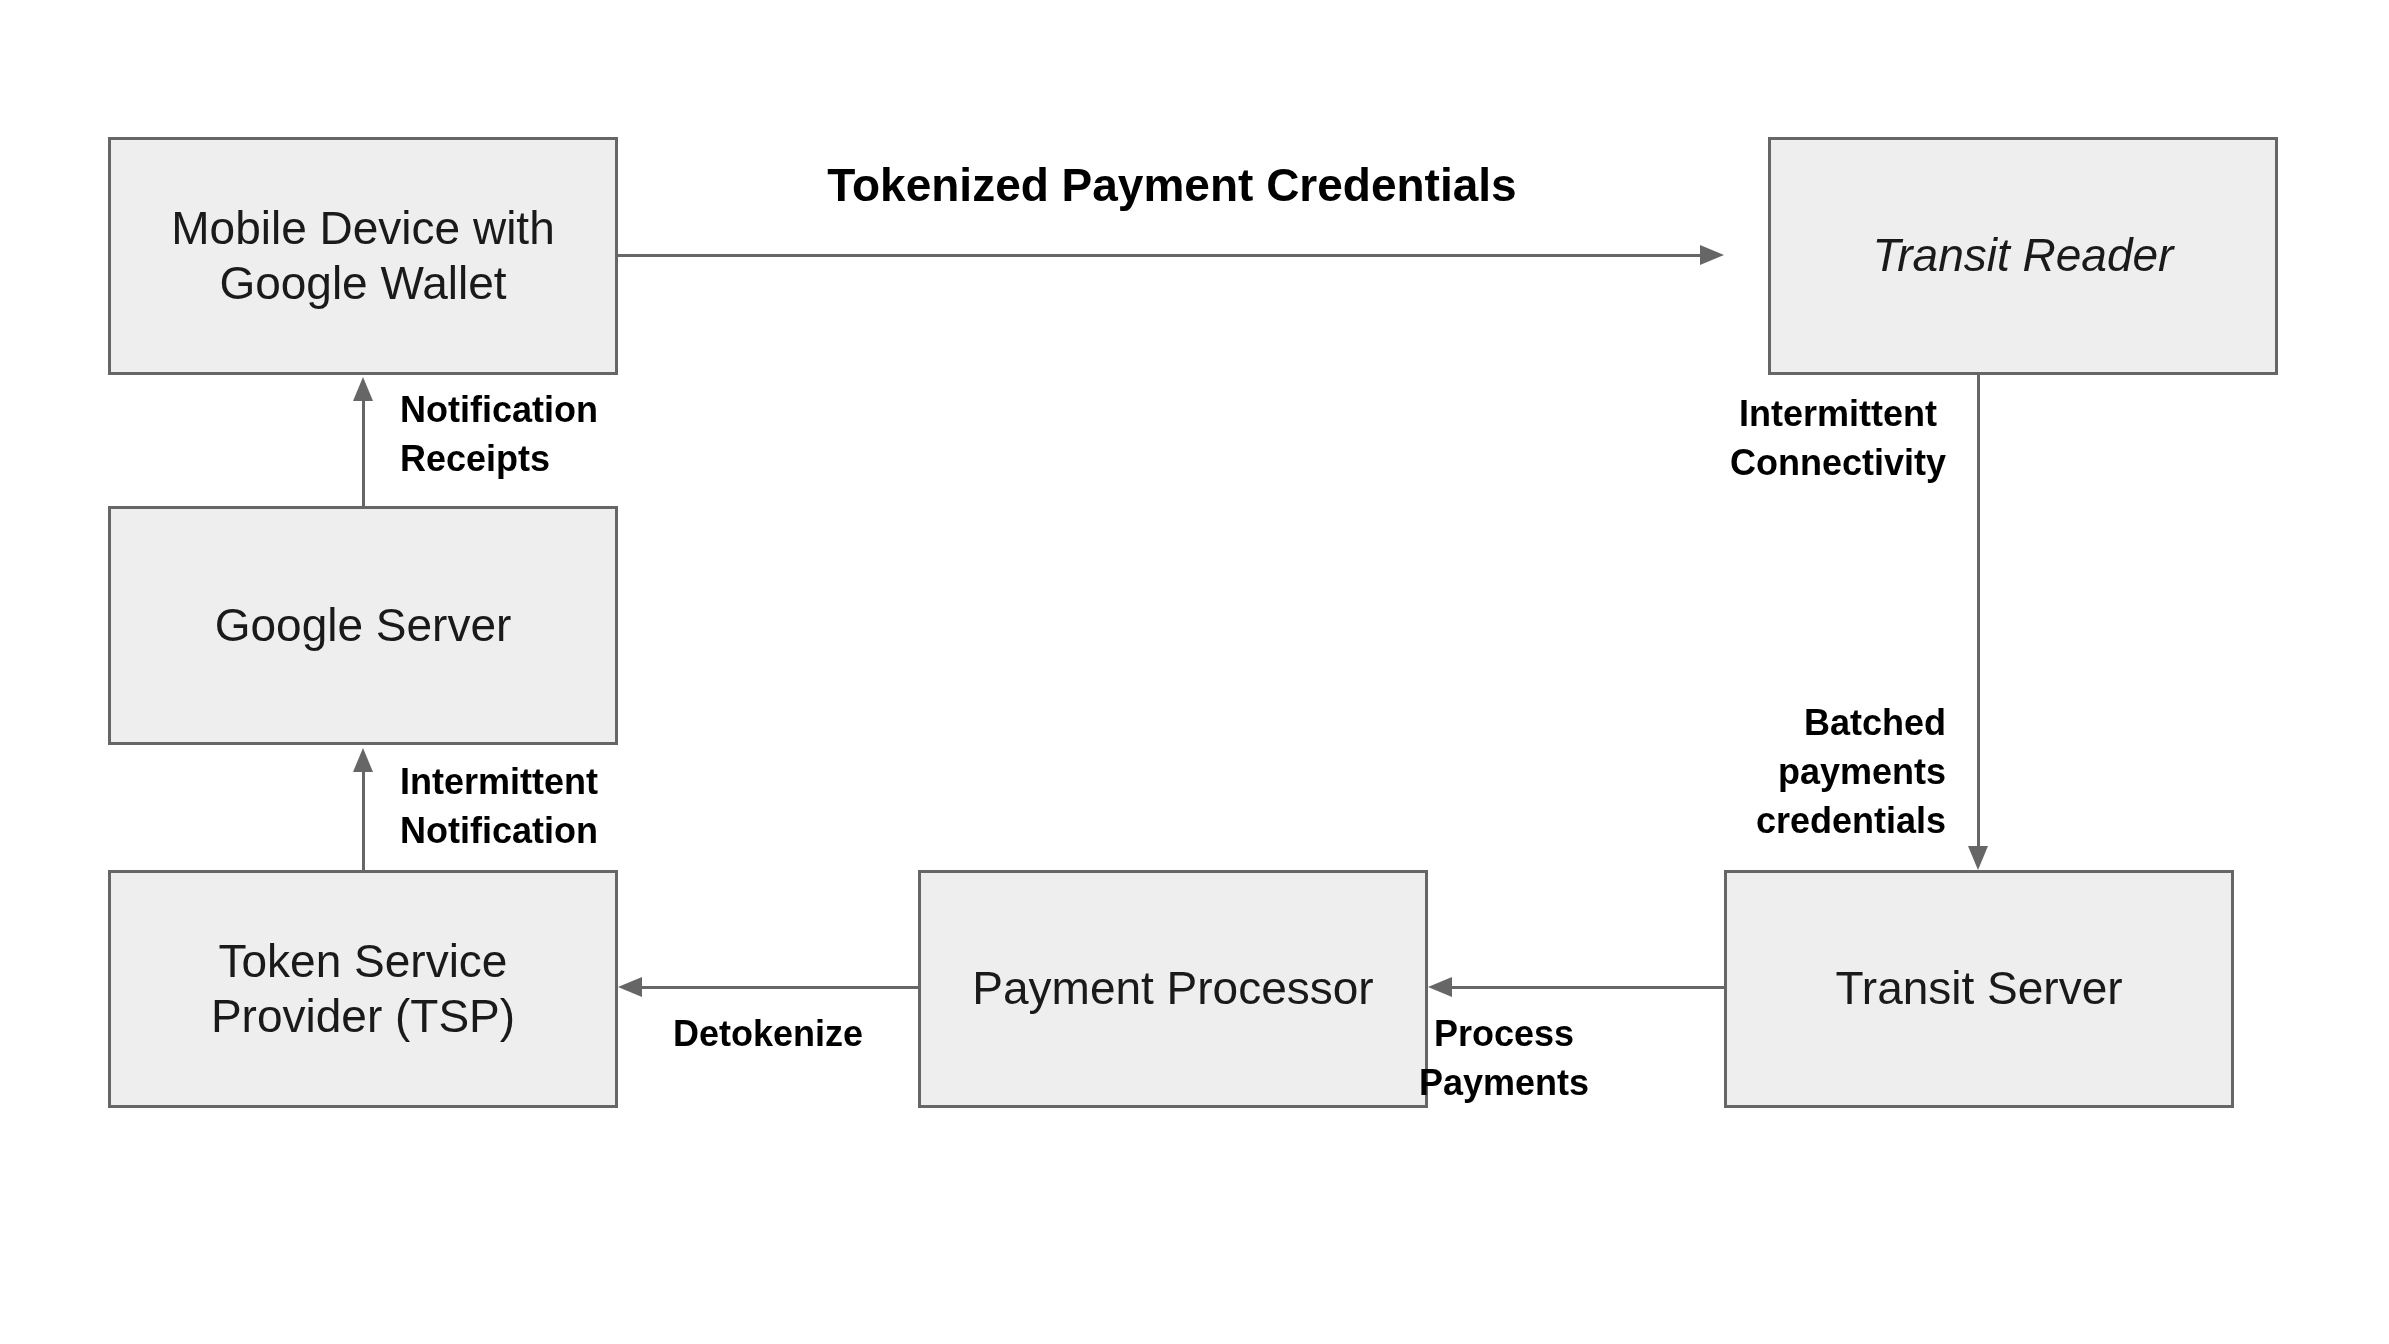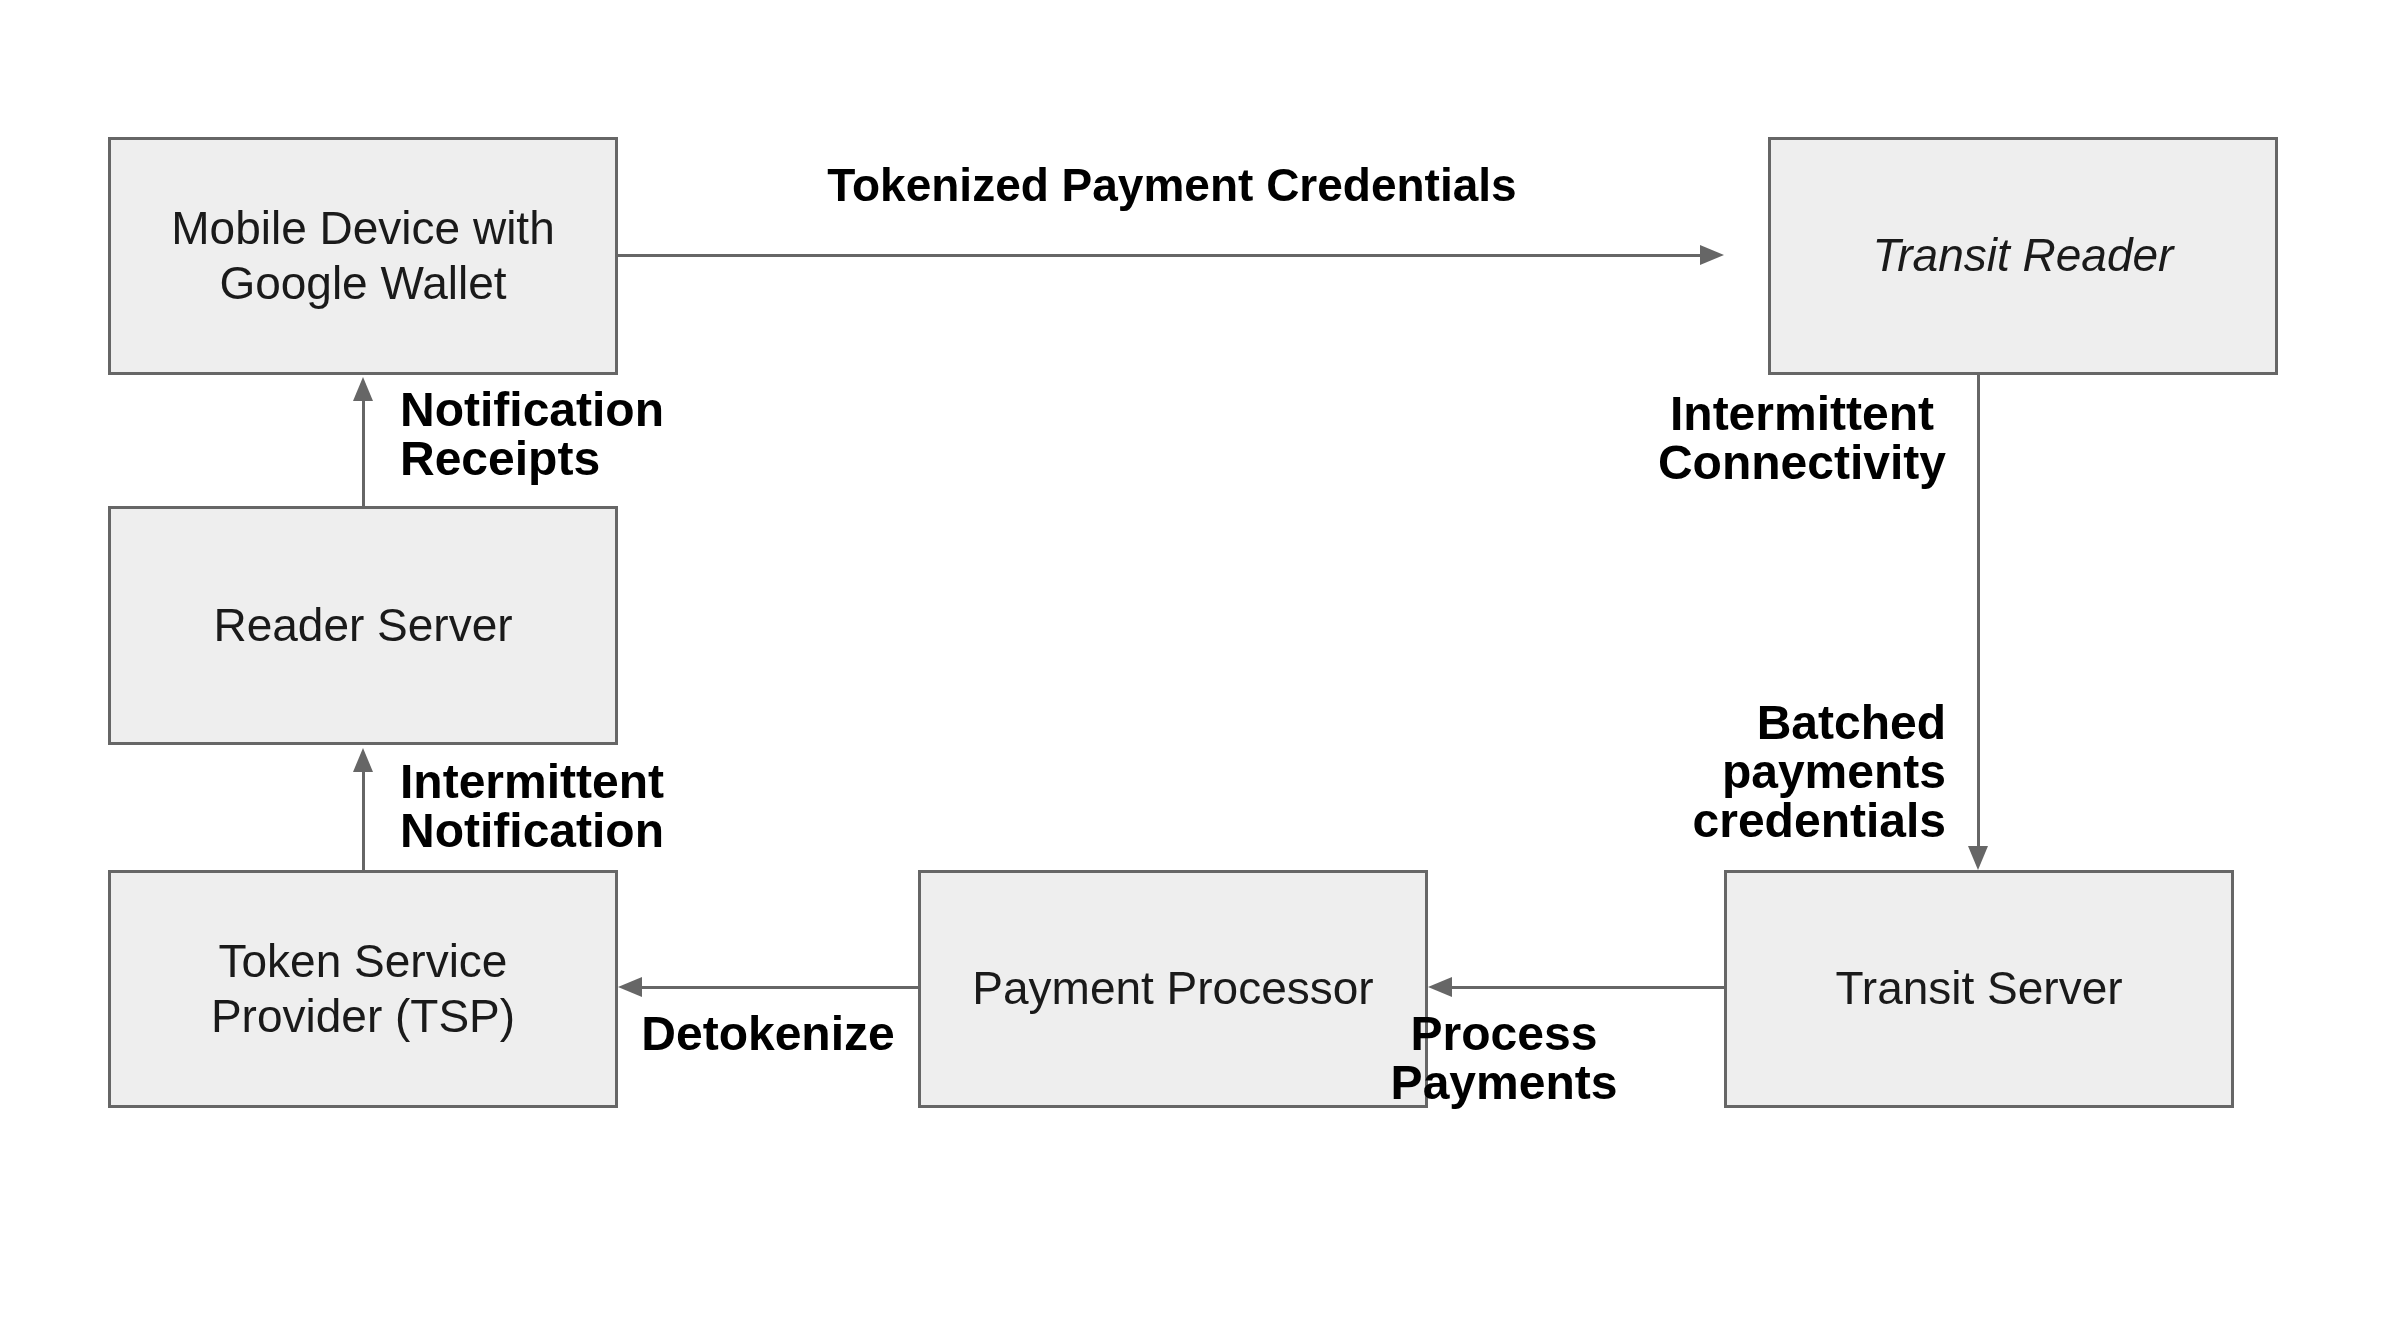--- a/index.html
+++ b/index.html
@@ -73,41 +73,41 @@
   .a-process     { left: 1428px; top: 977px; }
   .a-detokenize  { left: 618px;  top: 977px; }
   .a-transaction { left: 353px;  top: 748px; }
   .a-receipts    { left: 353px;  top: 377px; }
 
   
   .edge-label {
     position: absolute;
     font-weight: bold;
     color: #000000;
-    font-size: 48px;
+    font-size: 36px;
     line-height: 49px;
     white-space: pre-line;
   }
   .t-tokenized   { left: 620px;  top: 156px; width: 1104px; text-align: center; font-size: 46px; line-height: 58px; }
   .t-intermit    { right: 443px; top: 389px; text-align: center; }
   .t-batched     { right: 443px; top: 698px; text-align: right; }
   .t-process     { left: 1356px; top: 1009px; width: 296px; text-align: center; }
   .t-detokenize  { left: 618px;  top: 1009px; width: 300px; text-align: center; }
   .t-transaction { left: 400px;  top: 757px; text-align: left; }
   .t-receipts    { left: 400px;  top: 385px; text-align: left; }
 </style>
 </head>
 <body>
 
 <div class="canvas">
 
   <div class="node n-mobile">Mobile Device with
 Google Wallet</div>
   <div class="node n-reader">Transit Reader</div>
-  <div class="node n-google">Reader Server</div>
+  <div class="node n-google">Google Server</div>
   <div class="node n-tsp">Token Service
 Provider (TSP)</div>
   <div class="node n-processor">Payment Processor</div>
   <div class="node n-tserver">Transit Server</div>
 
   <div class="hline l-tokenized"></div>
   <div class="ah ah-right a-tokenized"></div>
   <div class="edge-label t-tokenized">Tokenized Payment Credentials</div>
 
   <div class="vline l-connect"></div>

